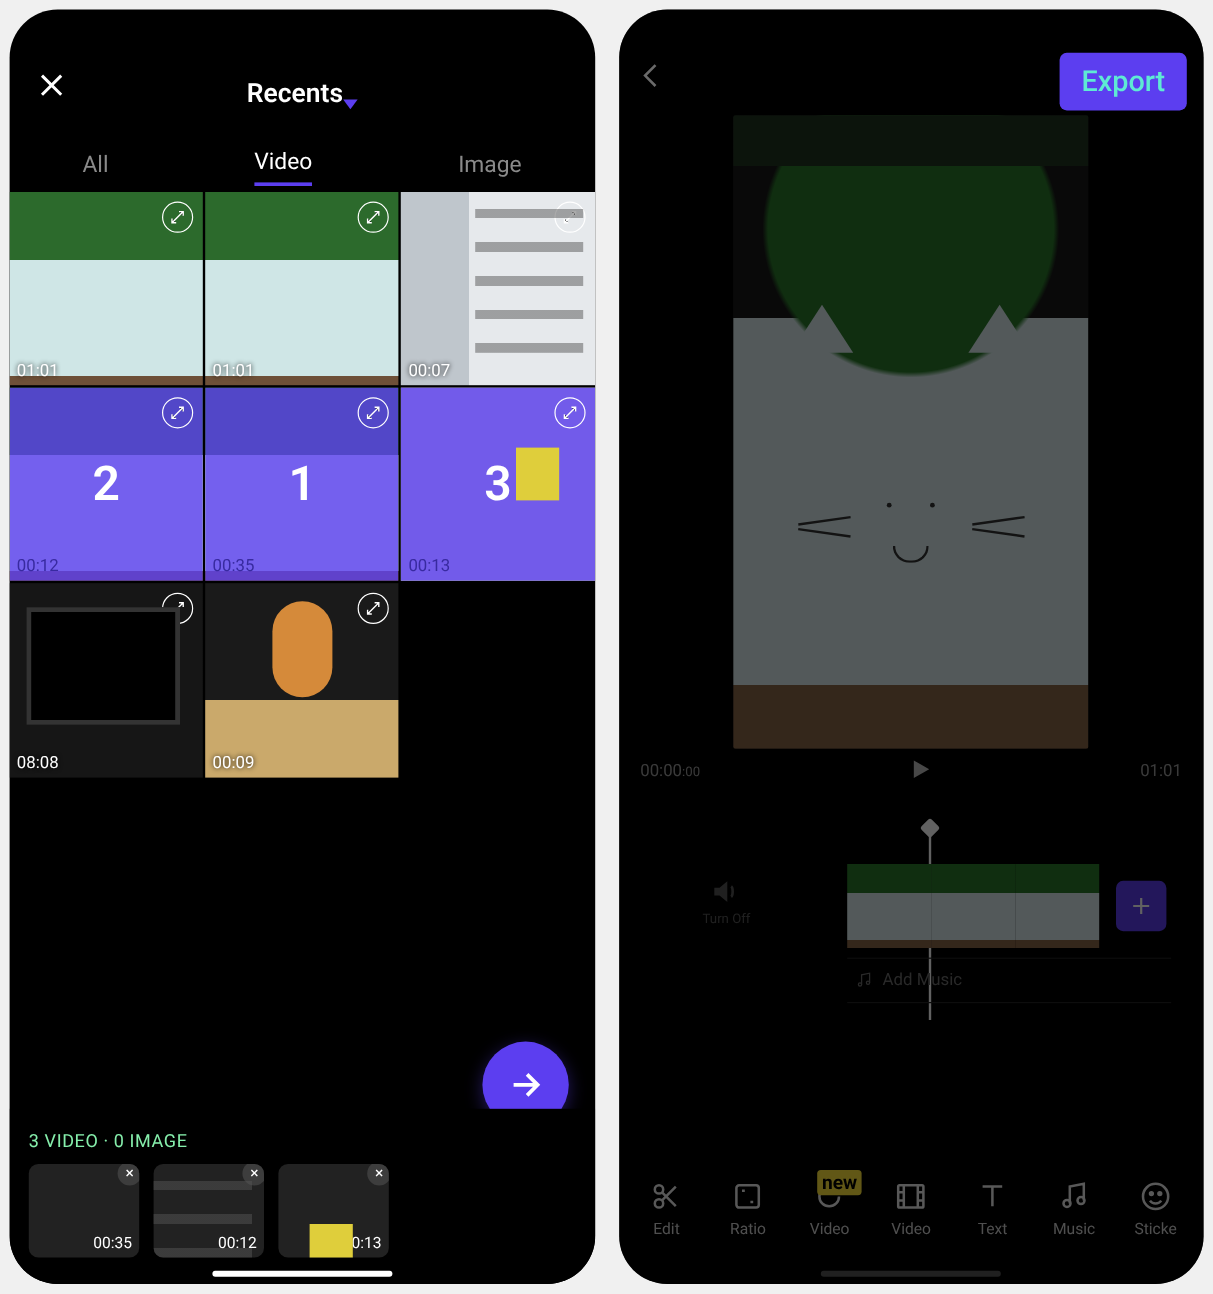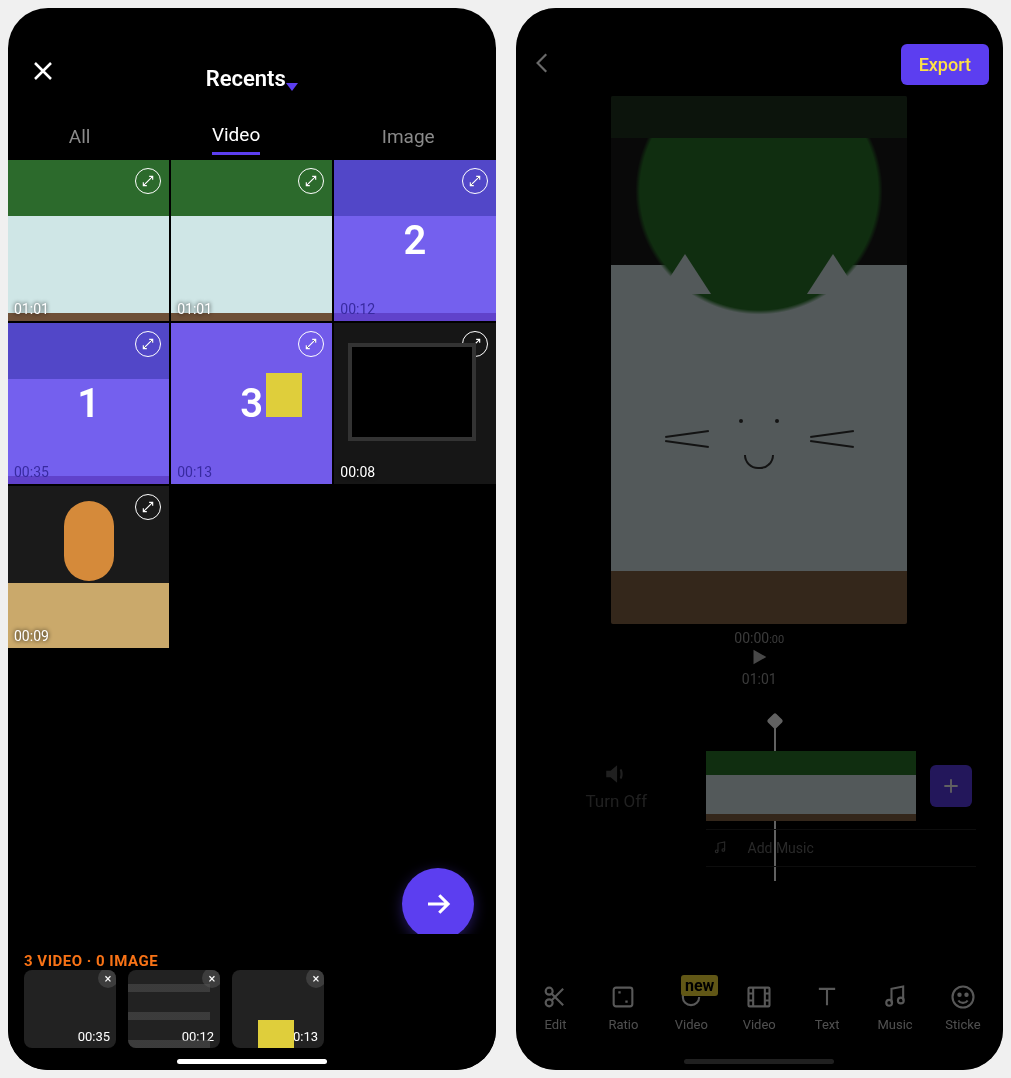--- a/index.html
+++ b/index.html
@@ -121,21 +121,21 @@
   .thumb-office{ background:linear-gradient(#c7ccd1 0 100%); }
   .thumb-office::after{content:"";position:absolute;right:30px;top:50px;width:36px;height:44px;background:#dfce3b;}
 
   
   .tray {
     position:absolute;left:0;right:0;bottom:0;
     padding:18px 16px 22px;
     background:#000;
   }
   .tray-count {
-    color:#f97316;font-size:15px;letter-spacing:.5px;font-weight:bold;
+    color:#86efac;font-size:15px;letter-spacing:.5px;margin-bottom:10px;
   }
   .tray-row{display:flex;gap:12px;}
   .tray-item{
     position:relative;width:92px;height:78px;border-radius:8px;overflow:hidden;
     background:#222;
   }
   .tray-item .rm{
     position:absolute;top:-2px;right:-2px;width:20px;height:20px;border-radius:50%;
     background:#3d3d3d;color:#fff;display:flex;align-items:center;justify-content:center;
     font-size:13px;cursor:pointer;
@@ -149,21 +149,21 @@
   }
   .fab svg{stroke:#fff;stroke-width:2.5;}
   .home-ind{position:absolute;bottom:6px;left:50%;transform:translateX(-50%);width:150px;height:5px;border-radius:3px;background:#fff;}
 
   
   .editor-dim{position:absolute;inset:0;background:rgba(0,0,0,0.62);pointer-events:none;z-index:5;}
   .ed-top{position:relative;height:60px;margin-top:28px;z-index:9;}
   .back-arrow{position:absolute;left:14px;top:14px;color:#666;cursor:pointer;}
   .export-btn{
     position:absolute;right:14px;top:8px;
-    background:#5c3ef0;color:#fde047;font-size:18px;
+    background:#5c3ef0;color:#5eead4;font-size:24px;
     padding:10px 18px;border-radius:6px;cursor:pointer;
     font-weight:500;
     z-index:10;
   }
   .preview{
     width:296px;height:528px;margin:0 auto;position:relative;border-radius:2px;overflow:hidden;
     background:linear-gradient(#1a1a1a 0 100%);
   }
   .preview .plant-big{position:absolute;inset:0;
     background:linear-gradient(to bottom,#213521 0 8%, transparent 8%),
@@ -175,33 +175,33 @@
   .preview .face::before{left:20px;} .preview .face::after{right:20px;}
   .preview .smile{position:absolute;left:50%;top:68%;transform:translateX(-50%);width:30px;height:14px;border:2px solid #333;border-top:none;border-radius:0 0 20px 20px;}
   .preview .whisk{position:absolute;top:63%;width:44px;height:24px;}
   .preview .whisk::before,.preview .whisk::after{content:"";position:absolute;width:44px;height:1.5px;background:#333;}
   .preview .whisk.l{left:18%;} .preview .whisk.r{right:18%;}
   .preview .whisk::before{top:4px;transform:rotate(-8deg);} .preview .whisk::after{top:14px;transform:rotate(8deg);}
   .preview .ears{position:absolute;top:30%;left:50%;transform:translateX(-50%);width:200px;height:40px;}
   .preview .ear{position:absolute;width:0;height:0;border-left:26px solid transparent;border-right:26px solid transparent;border-bottom:40px solid #d9ebec;}
   .preview .ear.l{left:0;} .preview .ear.r{right:0;}
 
-  .time-row{display:flex;justify-content:space-between;align-items:center;padding:6px 18px;color:#9a9a9a;font-size:14px;flex-direction:column;}
+  .time-row{display:flex;justify-content:space-between;align-items:center;padding:6px 18px;color:#9a9a9a;font-size:14px;}
   .time-row .ms{font-size:11px;}
   .play-btn{cursor:pointer;}
   .play-btn svg{fill:#bdbdbd;}
 
   .timeline-area{position:relative;margin-top:58px;height:140px;}
-  .tl-sound{position:absolute;left:70px;top:10px;text-align:center;color:#555;font-size:17px;}
+  .tl-sound{position:absolute;left:70px;top:10px;text-align:center;color:#555;font-size:11px;}
   .tl-sound svg{fill:#555;}
   .clips{position:absolute;left:190px;top:0;display:flex;height:70px;gap:0;}
   .clip{width:70px;height:70px;background:linear-gradient(#2b7a2b 0 35%,#d9ebec 35% 90%,#8a6647 90%);}
   .add-clip{width:42px;height:42px;background:#5c3ef0;margin-left:14px;align-self:center;border-radius:6px;display:flex;align-items:center;justify-content:center;cursor:pointer;}
   .add-clip svg{stroke:#fff;stroke-width:2.2;}
-  .music-row{position:absolute;left:190px;top:78px;display:flex;align-items:center;gap:20px;color:#6c6c6c;font-size:14px;border-top:1px solid #222;border-bottom:1px solid #222;height:38px;width:270px;padding-left:6px;cursor:pointer;}
+  .music-row{position:absolute;left:190px;top:78px;display:flex;align-items:center;gap:8px;color:#6c6c6c;font-size:14px;border-top:1px solid #222;border-bottom:1px solid #222;height:38px;width:270px;padding-left:6px;cursor:pointer;}
   .playhead{position:absolute;left:258px;top:-30px;width:2px;height:160px;background:#fff;}
   .playhead::before{content:"";position:absolute;top:-6px;left:-5px;width:12px;height:12px;background:#fff;border-radius:2px;transform:rotate(45deg);}
 
   .toolbar{position:absolute;left:0;right:0;bottom:24px;height:78px;display:flex;justify-content:space-around;align-items:center;padding:0 6px;}
   .tool{display:flex;flex-direction:column;align-items:center;gap:6px;color:#cfcfcf;font-size:13px;cursor:pointer;width:66px;position:relative;}
   .tool svg{stroke:#e8e8e8;stroke-width:1.8;fill:none;}
   .tool .tag-new{position:absolute;top:-8px;right:6px;background:#ffe53b;color:#000;font-size:16px;font-weight:700;padding:1px 4px;border-radius:3px;}
   .home-ind2{position:absolute;bottom:6px;left:50%;transform:translateX(-50%);width:150px;height:5px;border-radius:3px;background:#555;}
 </style>
 </head>
@@ -238,20 +238,28 @@
       <span class="dur">01:01</span>
     </div>
     <div class="cell thumb-plant">
       <div class="expand-badge">
           <svg width="14" height="14" viewBox="0 0 24 24">
             <path d="M4 20 L20 4 M14 4h6v6 M10 20H4v-6"></path>
           </svg>
         </div>
       <span class="dur">01:01</span>
     </div>
+    <div class="cell thumb-words">
+      <div class="expand-badge">
+          <svg width="14" height="14" viewBox="0 0 24 24">
+            <path d="M4 20 L20 4 M14 4h6v6 M10 20H4v-6"></path>
+          </svg>
+        </div>
+      <span class="dur">00:07</span>
+    </div>
 
     <div class="cell thumb-plant selected">
       <div class="overlay">
           <span>2</span>
         </div>
       <div class="expand-badge">
           <svg width="14" height="14" viewBox="0 0 24 24">
             <path d="M4 20 L20 4 M14 4h6v6 M10 20H4v-6"></path>
           </svg>
         </div>
@@ -279,21 +287,21 @@
         </div>
       <span class="dur">00:13</span>
     </div>
 
     <div class="cell thumb-monitor">
       <div class="expand-badge">
           <svg width="14" height="14" viewBox="0 0 24 24">
             <path d="M4 20 L20 4 M14 4h6v6 M10 20H4v-6"></path>
           </svg>
         </div>
-      <span class="dur">00:08</span>
+      <span class="dur">08:08</span>
     </div>
     <div class="cell thumb-cat">
       <div class="expand-badge">
           <svg width="14" height="14" viewBox="0 0 24 24">
             <path d="M4 20 L20 4 M14 4h6v6 M10 20H4v-6"></path>
           </svg>
         </div>
       <span class="dur">00:09</span>
     </div>
   </div>

